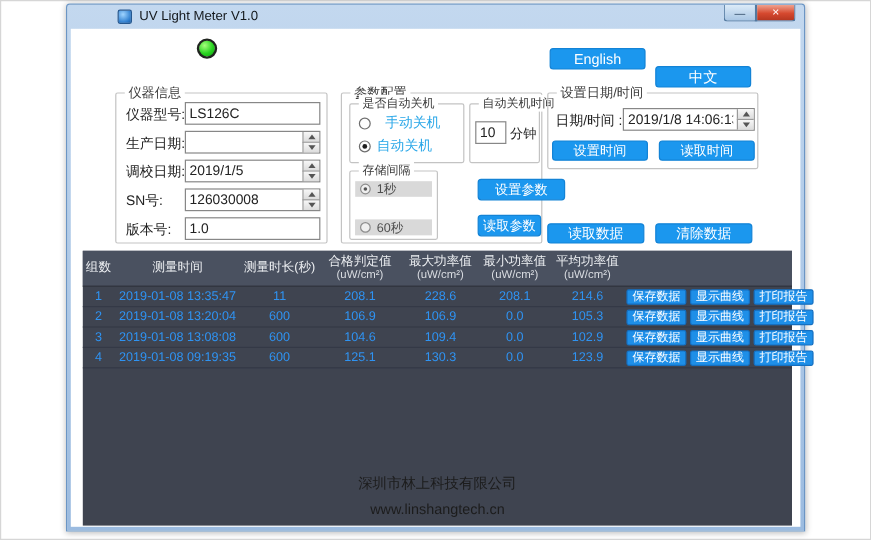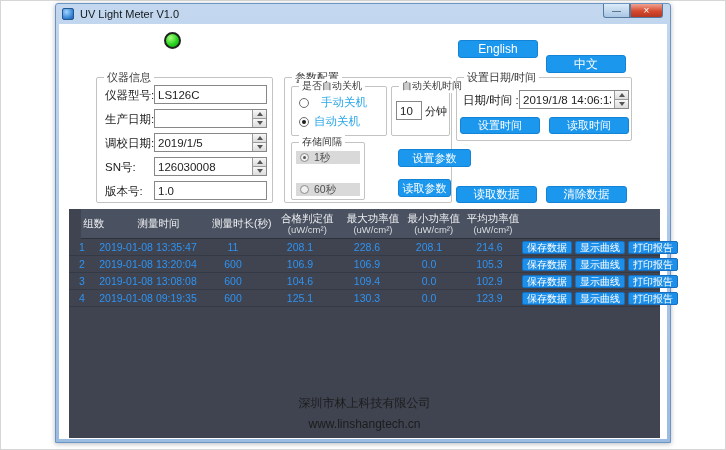--- a/index.html
+++ b/index.html
@@ -4,21 +4,21 @@
 <style>
   * { margin:0; padding:0; box-sizing:border-box; }
   body { font-family:"Liberation Sans","DejaVu Sans",sans-serif; background:#fff; }
   .screen { position:relative; width:726px; height:450px; background:#fff; overflow:hidden;
             box-shadow: inset 0 0 0 1px #d6d6d6; }
 
   
   .window { position:absolute; left:55px; top:3px; width:616px; height:440px;
             background:linear-gradient(#c3d8ef,#9bbbe0); border:1px solid #6b95c4;
             border-radius:3px 3px 0 0; box-shadow:0 1px 5px rgba(0,0,0,.28); }
-  .titlebar { position:absolute; left:0; top:0; right:0; height:20px; display:flex; align-items:center; }
+  .titlebar { position:absolute; left:0; top:0; right:0; height:20px; display:flex; align-items:center;padding-left:36px; }
   .app-icon { width:12px; height:12px; margin-left:6px; border-radius:2px;
               background:radial-gradient(circle at 35% 30%, #9fd4ff, #2f7fd0 70%, #1c5fa8);
               border:1px solid #24578f; }
   .title-text { margin-left:6px; font-size:11px; color:#14181c; }
   .winbtns { position:absolute; top:0; right:7px; display:flex; }
   .winbtn { height:14px; border:1px solid #53799f; border-top:0; display:flex; align-items:center;
             justify-content:center; font-size:9px; cursor:pointer; }
   .winbtn.min { width:27px; background:linear-gradient(#dcebf8,#a9c6e4); color:#23405c; border-radius:0 0 0 3px; }
   .winbtn.close { width:33px; background:linear-gradient(#f0a390,#d6492f 55%,#b53620); color:#fff;
                   border-radius:0 0 3px 0; font-size:10px; }
@@ -63,21 +63,21 @@
   .radio-row { position:absolute; display:flex; align-items:center; gap:5px; cursor:pointer; }
   .radio-row .rl { font-size:11.5px; }
   .blue-opt .rl { color:#2aa7e8; }
   .gray-opt { background:#d9d9d9; padding:0 4px; height:13px; }
   .gray-opt .radio { width:9px; height:9px; background:#efefef; border-color:#8c8c8c; }
   .gray-opt .radio.checked::after { background:#555; }
   .gray-opt .rl { font-size:10.5px; color:#4f4f4f; }
 
   
   .panel { position:absolute; left:10px; top:185px; width:591px; height:229px; background:#3f4450; }
-  .thead { display:flex; height:30px; background:#4a5160; border-bottom:1px solid #2d313a;margin-left:12px; }
+  .thead { display:flex; height:30px; background:#4a5160; border-bottom:1px solid #2d313a; }
   .th { display:flex; flex-direction:column; align-items:center; justify-content:center;
         color:#eef0f3; font-size:10.5px; line-height:1.2; white-space:nowrap; }
   .th .unit { font-size:9.5px; color:#d9dce1; }
   .tr { display:flex; height:17px; align-items:center; border-bottom:1px solid #343946; }
   .td { color:#2f93f2; font-size:10.5px; text-align:center; white-space:nowrap; overflow:hidden; }
   .c0{width:26px} .c1{width:106px} .c2{width:64px} .c3{width:70px}
   .c4{width:64px} .c5{width:60px} .c6{width:61px}
   .c7{width:140px; display:flex; align-items:center; gap:3px; padding-left:2px;}
   .rowbtn { height:13px; padding:0 4px; background:#1e8fe8; border:1px solid #156fc0; border-radius:2px;
             color:#fff; font-size:10px; line-height:11px; cursor:pointer; white-space:nowrap;

